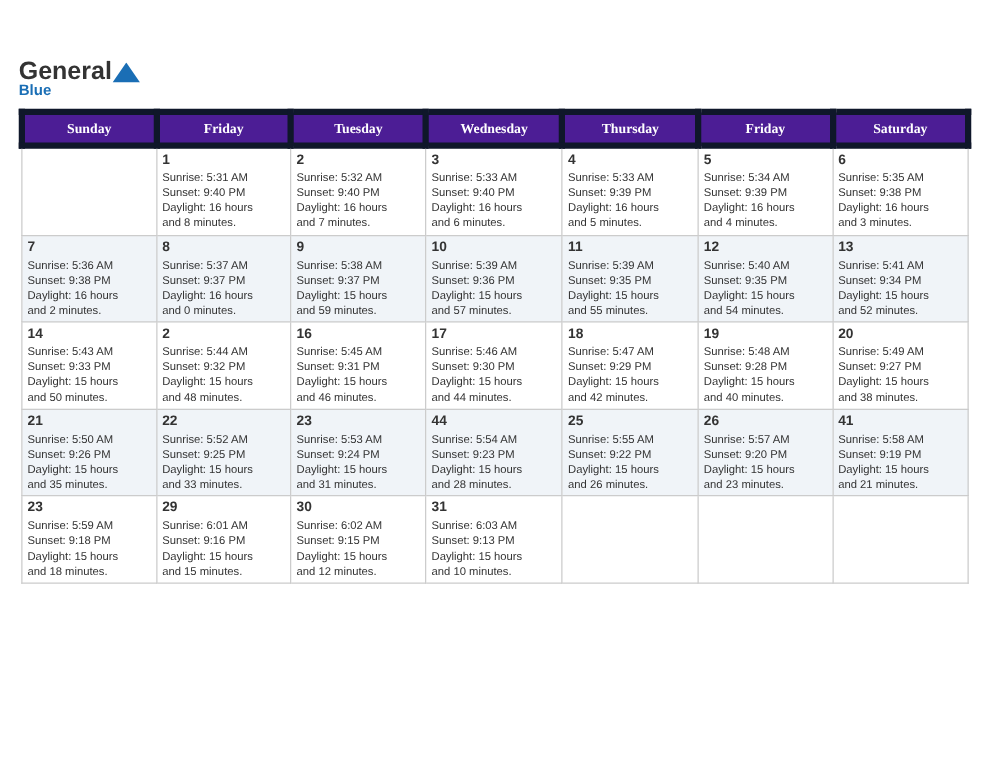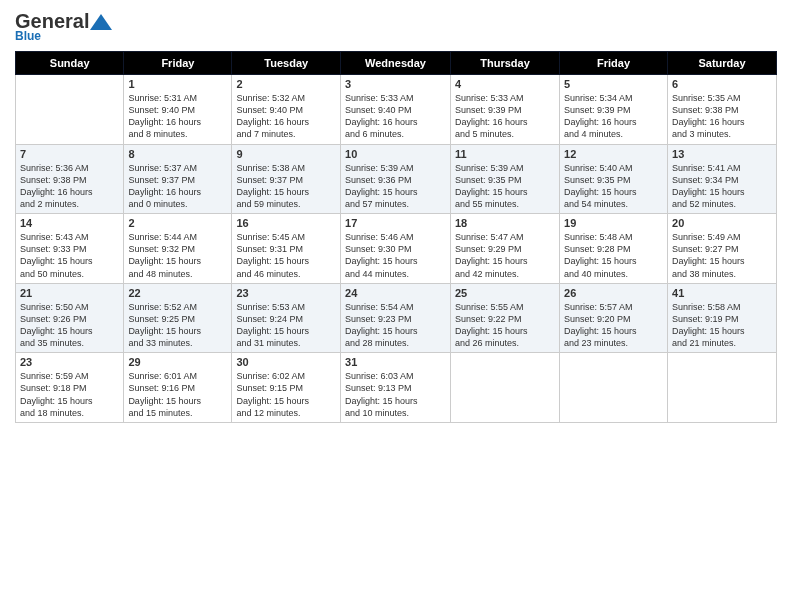--- a/index.html
+++ b/index.html
@@ -17,46 +17,48 @@
     .header {
       display: flex;
       justify-content: space-between;
       align-items: flex-start;
       margin-bottom: 8px;
     }
     .logo {
       display: flex;
       flex-direction: column;
       align-items: flex-start;
+      margin-top: 36px;
     }
     .title-block {
       text-align: right;
     }
     .month-title {
       font-size: 36px;
       font-weight: bold;
       color: #333;
       line-height: 1.1;
     }
     .location-title {
       font-size: 16px;
       color: #555;
     }
     table {
       width: 100%;
       border-collapse: collapse;
       font-size: 10px;
     }
     thead tr th {
-      background-color: #000000;
+      background-color: #4c1d95;
       color: #fff;
       padding: 5px 4px;
       font-size: 11px;
       font-weight: bold;
-      border: 1px solid #0f172a;
+      border: 5px solid #0f172a;
+      font-family: Liberation Serif, serif;
     }
     tbody tr td {
       border: 1px solid #ccc;
       padding: 3px 4px;
       vertical-align: top;
       width: 113px;
       min-height: 75px;
     }
     tbody tr:nth-child(even) td {
       background-color: #f0f4f8;
@@ -207,21 +209,21 @@
           </td>
           <td>
             <span class="day-num">22</span>
             <div class="day-info">Sunrise: 5:52 AM<br>Sunset: 9:25 PM<br>Daylight: 15 hours<br>and 33 minutes.</div>
           </td>
           <td>
             <span class="day-num">23</span>
             <div class="day-info">Sunrise: 5:53 AM<br>Sunset: 9:24 PM<br>Daylight: 15 hours<br>and 31 minutes.</div>
           </td>
           <td>
-            <span class="day-num">24</span>
+            <span class="day-num">44</span>
             <div class="day-info">Sunrise: 5:54 AM<br>Sunset: 9:23 PM<br>Daylight: 15 hours<br>and 28 minutes.</div>
           </td>
           <td>
             <span class="day-num">25</span>
             <div class="day-info">Sunrise: 5:55 AM<br>Sunset: 9:22 PM<br>Daylight: 15 hours<br>and 26 minutes.</div>
           </td>
           <td>
             <span class="day-num">26</span>
             <div class="day-info">Sunrise: 5:57 AM<br>Sunset: 9:20 PM<br>Daylight: 15 hours<br>and 23 minutes.</div>
           </td>

